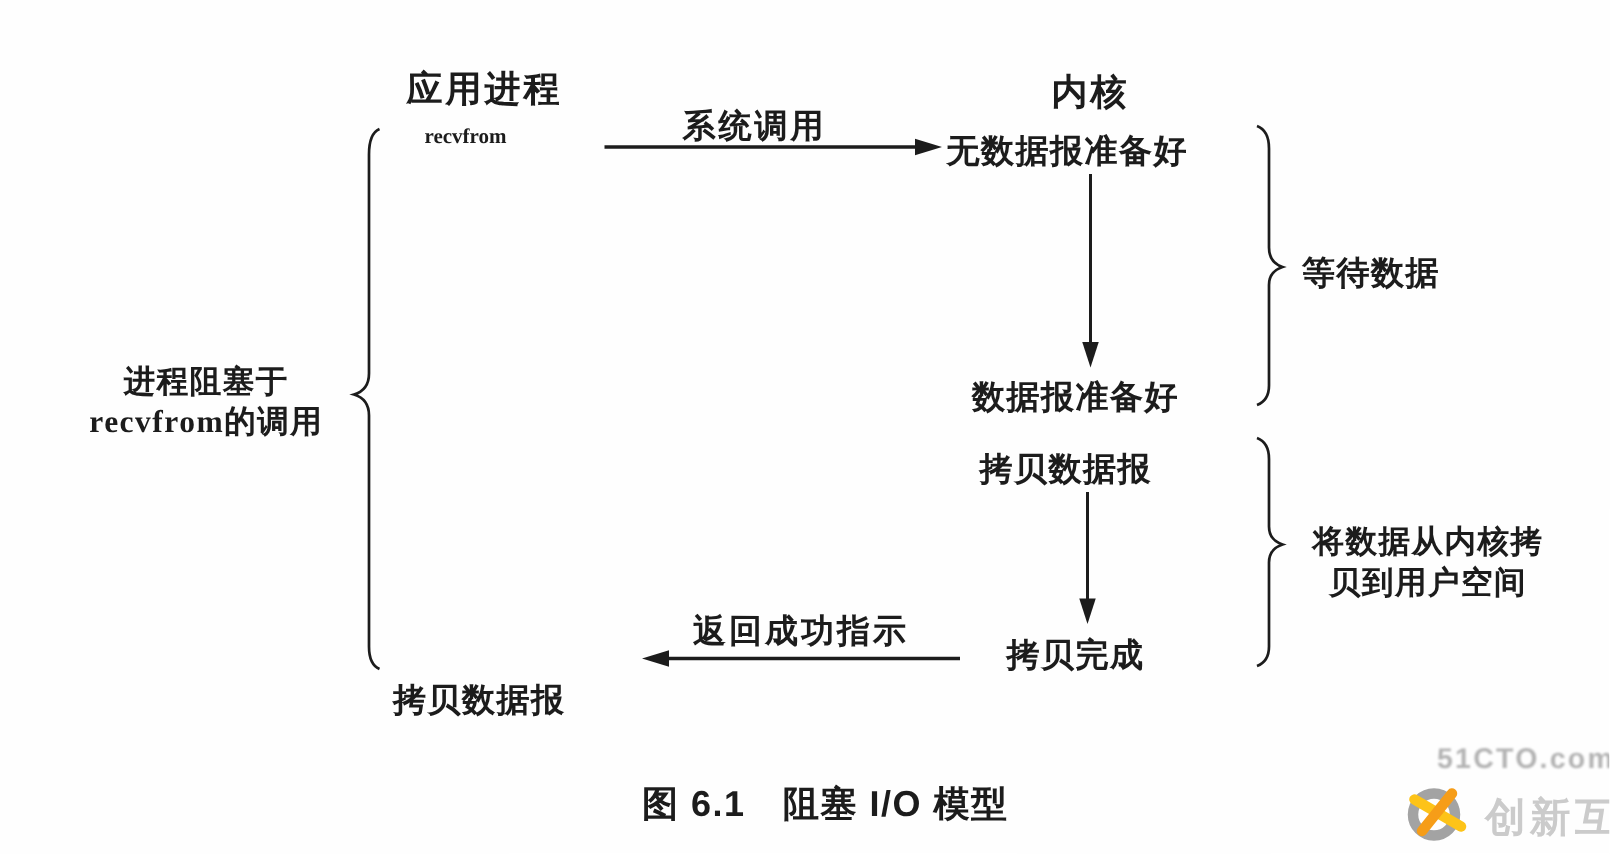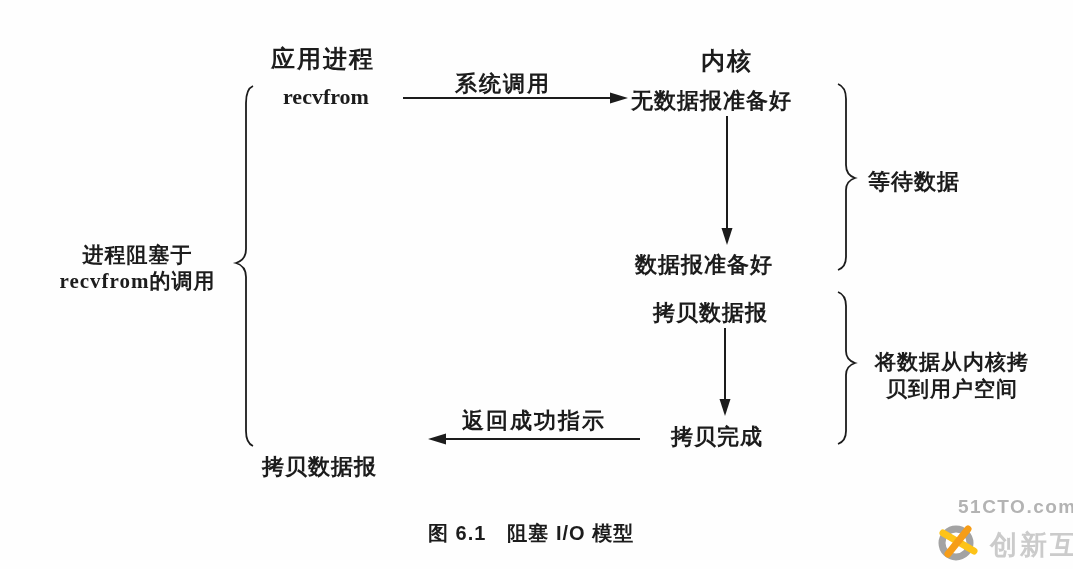--- a/index.html
+++ b/index.html
@@ -8,24 +8,24 @@
     position: relative;
     width: 1073px;
     height: 569px;
     background: #fefefe;
     overflow: hidden;
     color: #1c1c1c;
   }
   .abs { position: absolute; white-space: nowrap; }
   .hdr  { font-size: 24px; font-weight: 700; letter-spacing: 2px; }
   .node { font-size: 22px; font-weight: 600; letter-spacing: 1px; }
-  .mono-serif { font-family: "Liberation Serif", serif; font-size: 22px; font-weight: 600; }
+  .mono-serif { font-family: "Liberation Serif", serif; font-size: 14px; font-weight: 600; }
   .arrow-label { font-size: 22px; font-weight: 600; letter-spacing: 2px; }
   .side-label { font-size: 21px; font-weight: 600; letter-spacing: 1px; text-align: center; line-height: 27px; }
-  .caption { font-size: 20px; font-weight: 700; letter-spacing: 1px; text-align: right; }
+  .caption { font-size: 24px; font-weight: 700; letter-spacing: 1px; text-align: right; }
   svg.layer { position: absolute; left: 0; top: 0; }
   .wm-site {
     font-size: 19px; font-weight: 700; letter-spacing: 1.5px;
     color: #b3b3b3; filter: blur(0.6px); margin-left: 25px;
   }
   .wm-brand {
     font-size: 27px; font-weight: 600; letter-spacing: 3px;
     color: #cbcbcb;
   }
 </style>
@@ -66,21 +66,21 @@
   <div class="abs hdr" style="left:271px; top:43px;">应用进程</div>
   <div class="abs hdr" style="left:701px; top:45px;">内核</div>
 
   <div class="abs mono-serif" style="left:283px; top:84px;">recvfrom</div>
   <div class="abs node" style="left:262px; top:452px;">拷贝数据报</div>
 
   <div class="abs arrow-label" style="left:455px; top:69px;">系统调用</div>
   <div class="abs node" style="left:631px; top:86px;">无数据报准备好</div>
 
   <div class="abs arrow-label" style="left:462px; top:406px;">返回成功指示</div>
-  <div class="abs node" style="left:635px; top:250px;">数据报准备好</div>
+  <div class="abs node" style="left:648px; top:250px;">数据报准备好</div>
   <div class="abs node" style="left:671px; top:422px;">拷贝完成</div>
   <div class="abs node" style="left:653px; top:298px;">拷贝数据报</div>
 
   <div class="abs side-label" style="left:40px; top:241px; width:195px;">
     <div>进程阻塞于</div>
     <div class="mono-serif" style="font-size:21px;">recvfrom的调用</div>
   </div>
 
   <div class="abs node" style="left:868px; top:167px;">等待数据</div>
   <div class="abs side-label" style="left:856px; top:348px; width:192px;">

